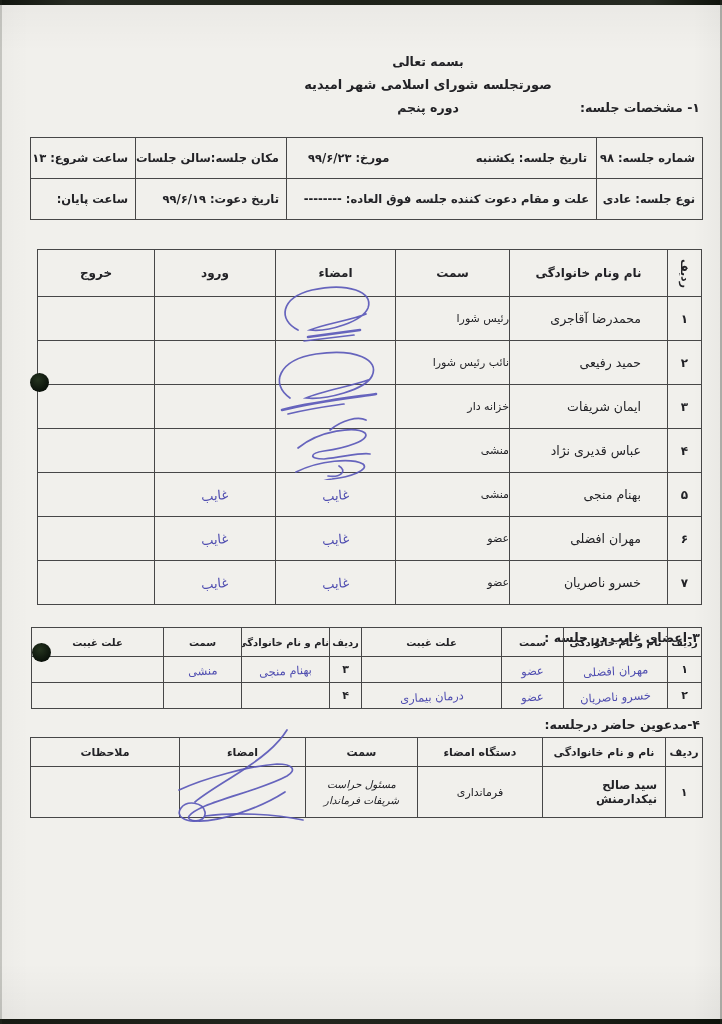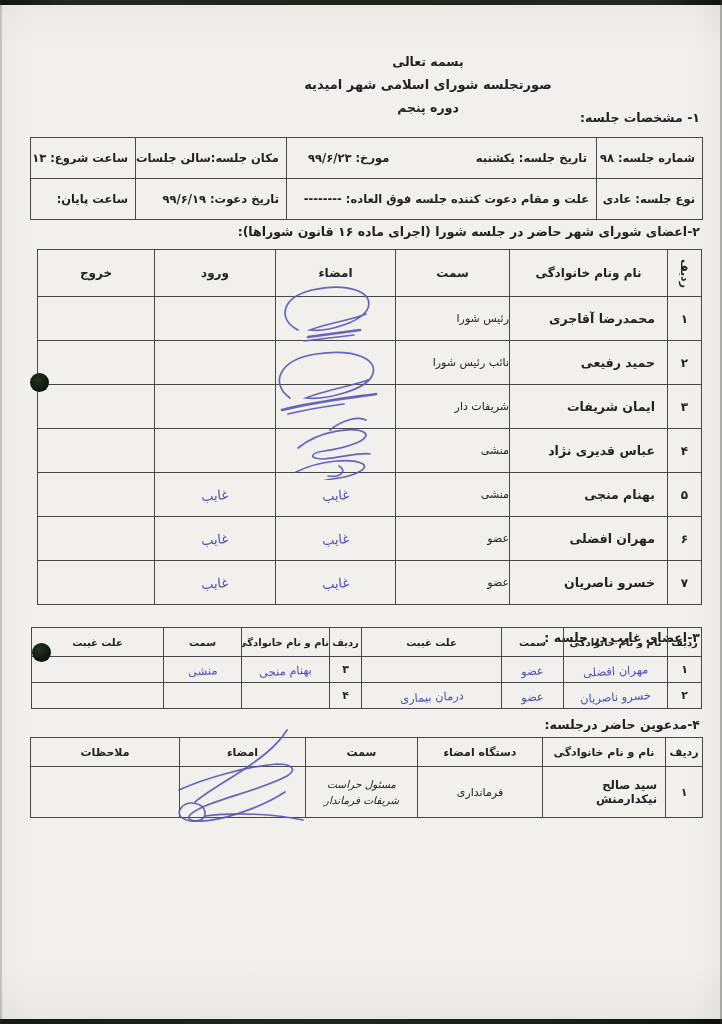--- a/index.html
+++ b/index.html
@@ -19,39 +19,39 @@
   .edge-right { position:absolute; top:0; bottom:0; right:0; width:2px; background:rgba(56,60,52,0.35); }
   .edge-left  { position:absolute; top:0; bottom:0; left:0;  width:2px; background:rgba(56,60,52,0.22); }
 
   .doc-head { position:absolute; top:50px; left:128px; width:600px; text-align:center; }
   .doc-head div { line-height:23px; font-weight:700; }
   .bismillah { font-size:12.5px; }
   .doc-title { font-size:13px; }
   .doc-term  { font-size:12.5px; }
 
   .heading { position:absolute; right:22px; font-weight:700; font-size:12.5px; white-space:nowrap; }
-  .h1 { top:110px; }
+  .h1 { top:100px; }
   .h2 { top:224px; }
   .h3 { top:630px; }
   .h4 { top:717px; }
 
   table { position:absolute; border-collapse:collapse; table-layout:fixed; }
   td, th { border:1px solid #474747; overflow:hidden; padding:0; vertical-align:middle; }
 
   
   .meta { left:30px; top:137px; width:672px; }
   .meta td { height:40px; font-size:11.5px; font-weight:700; text-align:right; padding:0 7px; white-space:nowrap; }
   .meta .split { display:flex; justify-content:space-between; align-items:center; padding:0 2px 0 14px; }
 
   
   .members { left:37px; top:249px; width:664px; }
   .members th { height:46px; font-size:12px; font-weight:700; text-align:center; }
   .members td { height:43px; }
   .members .no   { text-align:center; font-size:12px; font-weight:700; }
-  .members .name { text-align:right; padding-right:12px; font-size:12.5px; font-weight:700; }
+  .members .name { text-align:right; padding-right:26px; font-size:12.5px; font-weight:400; }
   .members .pos  { text-align:right; font-size:11px; font-weight:400; }
   .members .mid  { text-align:center; }
   .rotated { display:inline-block; transform:rotate(90deg); font-size:11px; letter-spacing:1px; }
 
   .hand { display:inline-block; color:#4f4db0; font-size:13px; font-weight:400; transform:rotate(-5deg); }
   .hand-sm { display:inline-block; color:#4f4db0; font-size:11.5px; font-weight:400; transform:rotate(-3deg); white-space:nowrap; }
 
   
   .absent { left:31px; top:627px; width:670px; }
   .absent th { height:28px; font-size:10px; font-weight:700; text-align:center; white-space:nowrap; }
@@ -117,21 +117,20 @@
     </tr>
     <tr>
       <td>نوع جلسه: عادی</td>
       <td>علت و مقام دعوت کننده جلسه فوق العاده: --------</td>
       <td>تاریخ دعوت: ۹۹/۶/۱۹</td>
       <td>ساعت پایان:</td>
     </tr>
   </tbody>
     </table>
 
-  <div class="heading h2">۲-اعضای شورای شهر حاضر در جلسه شورا (اجرای ماده ۱۶ قانون شوراها):</div>
 
   <table class="members">
     <colgroup>
         <col style="width:34px">
         <col style="width:158px">
         <col style="width:114px">
         <col style="width:120px">
         <col style="width:121px">
         <col style="width:117px">
       </colgroup>
@@ -156,21 +155,21 @@
       <td class="no">۲</td>
       <td class="name">حمید رفیعی</td>
       <td class="pos">نائب رئیس شورا</td>
       <td class="mid"><span class="hand"></span></td>
       <td class="mid"><span class="hand"></span></td>
       <td class="mid"><span class="hand"></span></td>
     </tr>
     <tr>
       <td class="no">۳</td>
       <td class="name">ایمان شریفات</td>
-      <td class="pos">شریفات دار</td>
+      <td class="pos">خزانه دار</td>
       <td class="mid"><span class="hand"></span></td>
       <td class="mid"><span class="hand"></span></td>
       <td class="mid"><span class="hand"></span></td>
     </tr>
     <tr>
       <td class="no">۴</td>
       <td class="name">عباس قدیری نژاد</td>
       <td class="pos">منشی</td>
       <td class="mid"><span class="hand"></span></td>
       <td class="mid"><span class="hand"></span></td>

